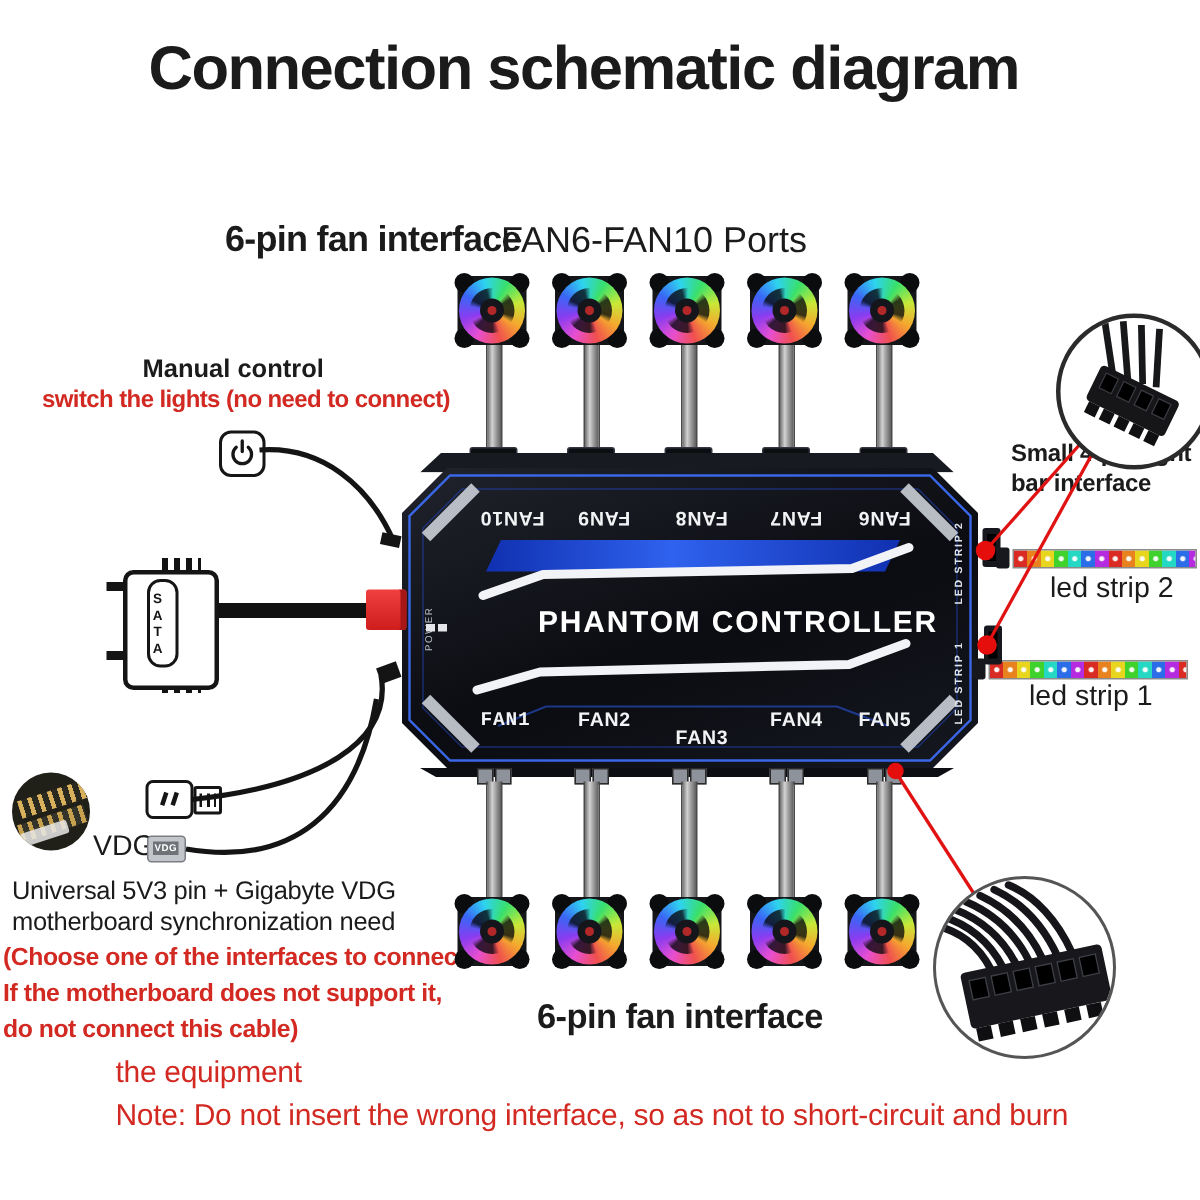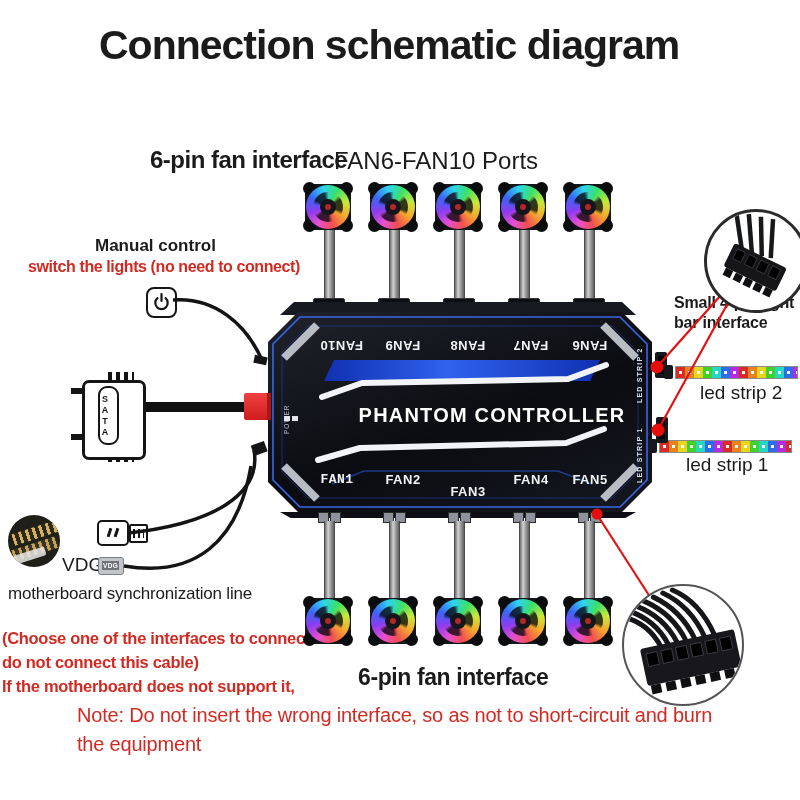--- a/index.html
+++ b/index.html
@@ -219,26 +219,27 @@
   <div id="plug3a">
       <div class="slash" style="left:9px;"></div>
       <div class="slash" style="left:16px;"></div>
     </div>
   <div id="plug3b"></div>
   <div class="abs" style="left:62px;top:554px;font-size:19px;">VDG</div>
   <div id="vdg-tag">
       <div class="in">VDG</div>
     </div>
   <div class="abs" style="left:8px;top:583px;font-size:17px;line-height:21px;letter-spacing:-.2px;">
-    <div>motherboard synchronization line</div>
+    <div>Universal 5V3 pin + Gigabyte VDG</div>
+    <div>motherboard synchronization need</div>
   </div>
   <div class="abs red" style="left:2px;top:626px;font-size:16.5px;font-weight:bold;letter-spacing:-.3px;line-height:24px;">
     <div>(Choose one of the interfaces to connect.</div>
+    <div>If the motherboard does not support it,</div>
     <div>do not connect this cable)</div>
-    <div>If the motherboard does not support it,</div>
   </div>
 
   <div class="photo-circle" id="circ4">
     <svg width="98" height="98" viewBox="0 0 98 98">
       <g transform="rotate(26 49 49) translate(0,12)">
         <path d="M10,2 L32,34" stroke="#17181a" stroke-width="4.5"></path>
         <path d="M22,-2 L42,32" stroke="#17181a" stroke-width="4.5"></path>
         <path d="M34,-5 L52,30" stroke="#17181a" stroke-width="4.5"></path>
         <path d="M46,-8 L61,28" stroke="#17181a" stroke-width="4.5"></path>
         <rect x="22" y="30" width="58" height="26" rx="3" fill="#161619"></rect>
@@ -351,22 +352,22 @@
           <rect x="30" y="84" width="10" height="9" fill="#0f0f12"></rect>
         <rect x="45" y="84" width="10" height="9" fill="#0f0f12"></rect>
           <rect x="60" y="84" width="10" height="9" fill="#0f0f12"></rect>
         <rect x="75" y="84" width="10" height="9" fill="#0f0f12"></rect>
           <rect x="90" y="84" width="10" height="9" fill="#0f0f12"></rect>
       </g>
     </svg>
   </div>
 
   <div class="abs red" style="left:77px;top:701px;font-size:20px;line-height:29px;">
+    <div class="note-line">the equipment</div>
     <div class="note-line">Note: Do not insert the wrong interface, so as not to short-circuit and burn</div>
-    <div class="note-line">the equipment</div>
   </div>
 
   <svg id="overlay">
 
     <path d="M173,300 C215,297 246,324 262,360" fill="none" stroke="#141414" stroke-width="3.5"></path>
     <rect x="254" y="356" width="13" height="8" fill="#141414" transform="rotate(12 260 360)"></rect>
 
     <line x1="146" y1="407" x2="244" y2="407" stroke="#111" stroke-width="10"></line>
 
     <path d="M254,450 C262,495 212,524 128,533" fill="none" stroke="#141414" stroke-width="3.5"></path>

